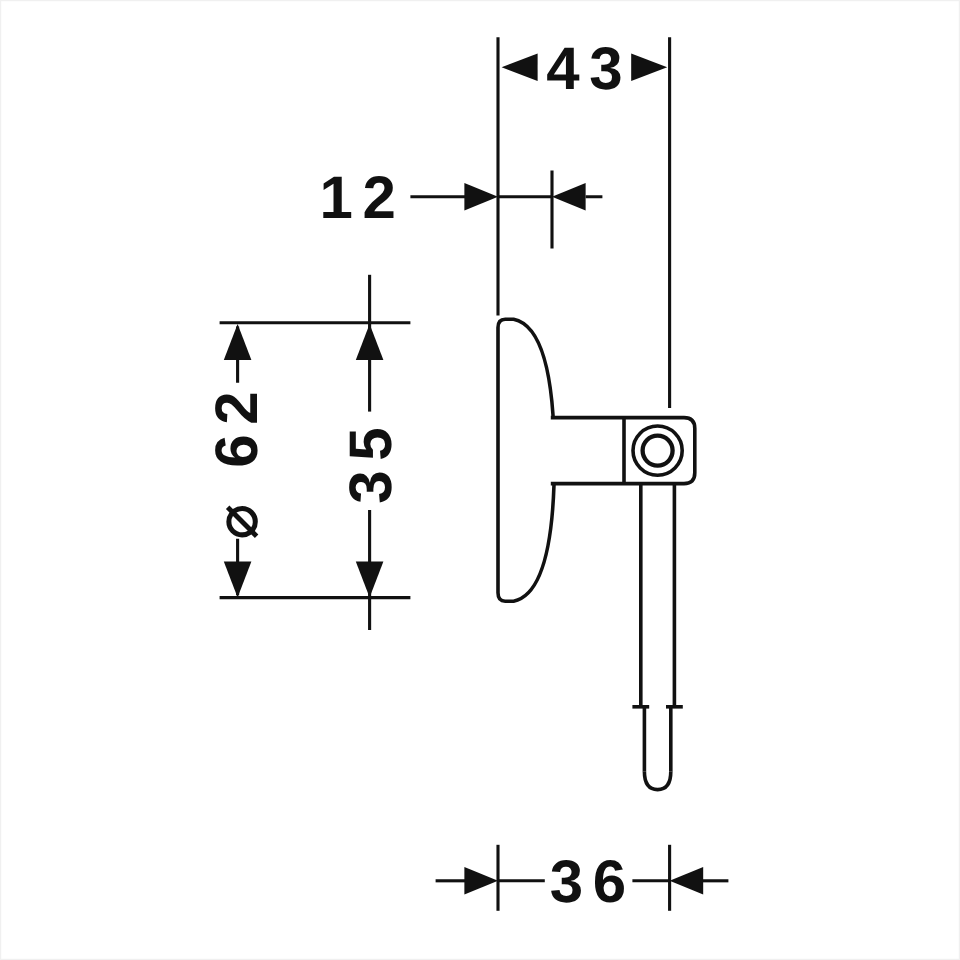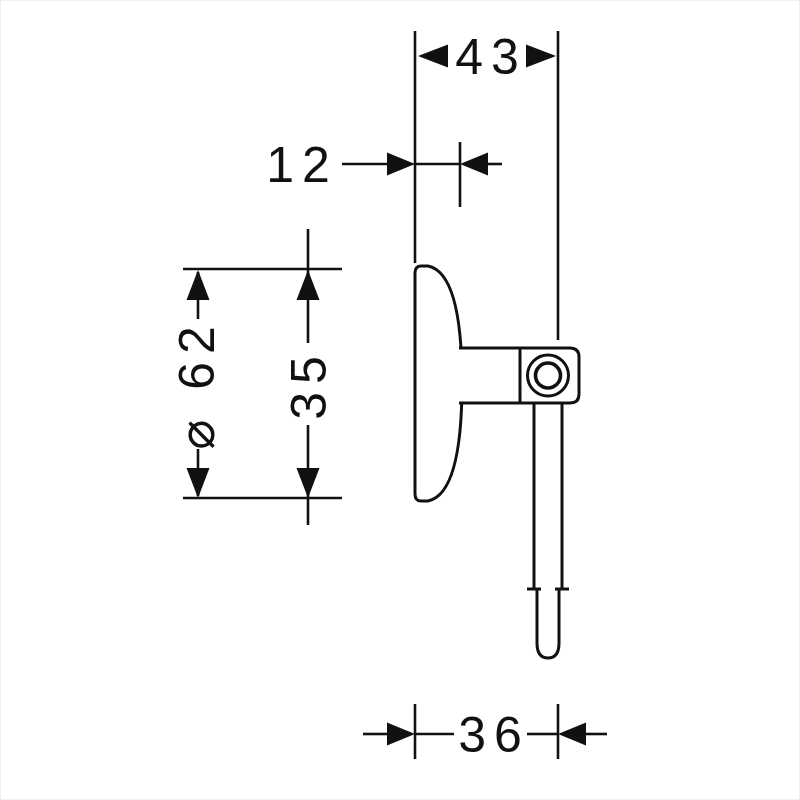--- a/index.html
+++ b/index.html
@@ -9,20 +9,21 @@
     height: 800px;
     background: #ffffff;
     overflow: hidden;
     font-family: "Liberation Sans", "DejaVu Sans", sans-serif;
   }
   .frame {
     width: 798px;
     height: 798px;
     border: 1px solid #f0f0f0;
     background: #ffffff;
+    font-weight: bold;
   }
   svg { display: block; }
   .dim-text {
     font-family: "Liberation Sans", "DejaVu Sans", sans-serif;
     font-size: 50px;
     letter-spacing: 8px;
     fill: #111111;
   }
 </style>
 </head>

